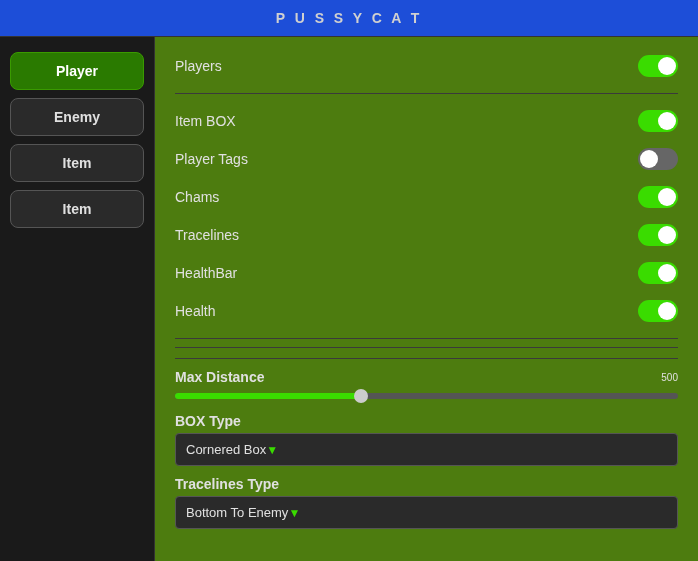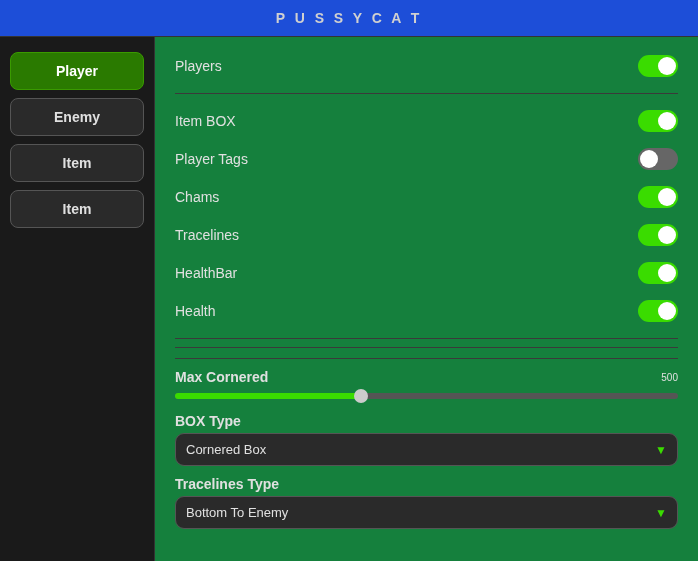--- a/index.html
+++ b/index.html
@@ -47,21 +47,21 @@
     }
     .sidebar-btn.active {
       background: #2a7a00;
       border-color: #3a9a00;
       color: #fff;
     }
     .content {
       flex: 1;
       padding: 10px 20px;
       overflow-y: auto;
-      background: #15803d;
+      background: #4d7c0f;
     }
     .toggle-row {
       display: flex;
       align-items: center;
       justify-content: space-between;
       padding: 8px 0;
     }
     .toggle-row label {
       font-size: 14px;
       color: #e0e0e0;
@@ -160,24 +160,24 @@
       color: #e0e0e0;
       margin-bottom: 4px;
     }
     .dropdown-arrow {
       color: #3adc00;
       font-size: 12px;
     }
     .dropdown-row {
       display: flex;
       align-items: center;
-      justify-content: space-between;
+      justify-content: flex-start;
       background: #2a2a2a;
       border: 1px solid #555;
-      border-radius: 9px;
+      border-radius: 4px;
       padding: 8px 10px;
       margin-bottom: 10px;
       cursor: pointer;
     }
     .dropdown-text {
       font-size: 13px;
       color: #e0e0e0;
     }
   </style>
 </head>
@@ -263,21 +263,21 @@
       </div>
     </div>
 
     <hr class="divider">
 
 
     <hr class="divider">
 
     <div class="slider-section">
       <div class="slider-header">
-        <span class="slider-label">Max Cornered</span>
+        <span class="slider-label">Max Distance</span>
         <span class="slider-value">500</span>
       </div>
       <div class="slider-container">
         <div class="slider-fill"></div>
         <div class="slider-thumb-dot"></div>
       </div>
     </div>
 
     <div class="dropdown-section">
       <div class="dropdown-label">BOX Type</div>

